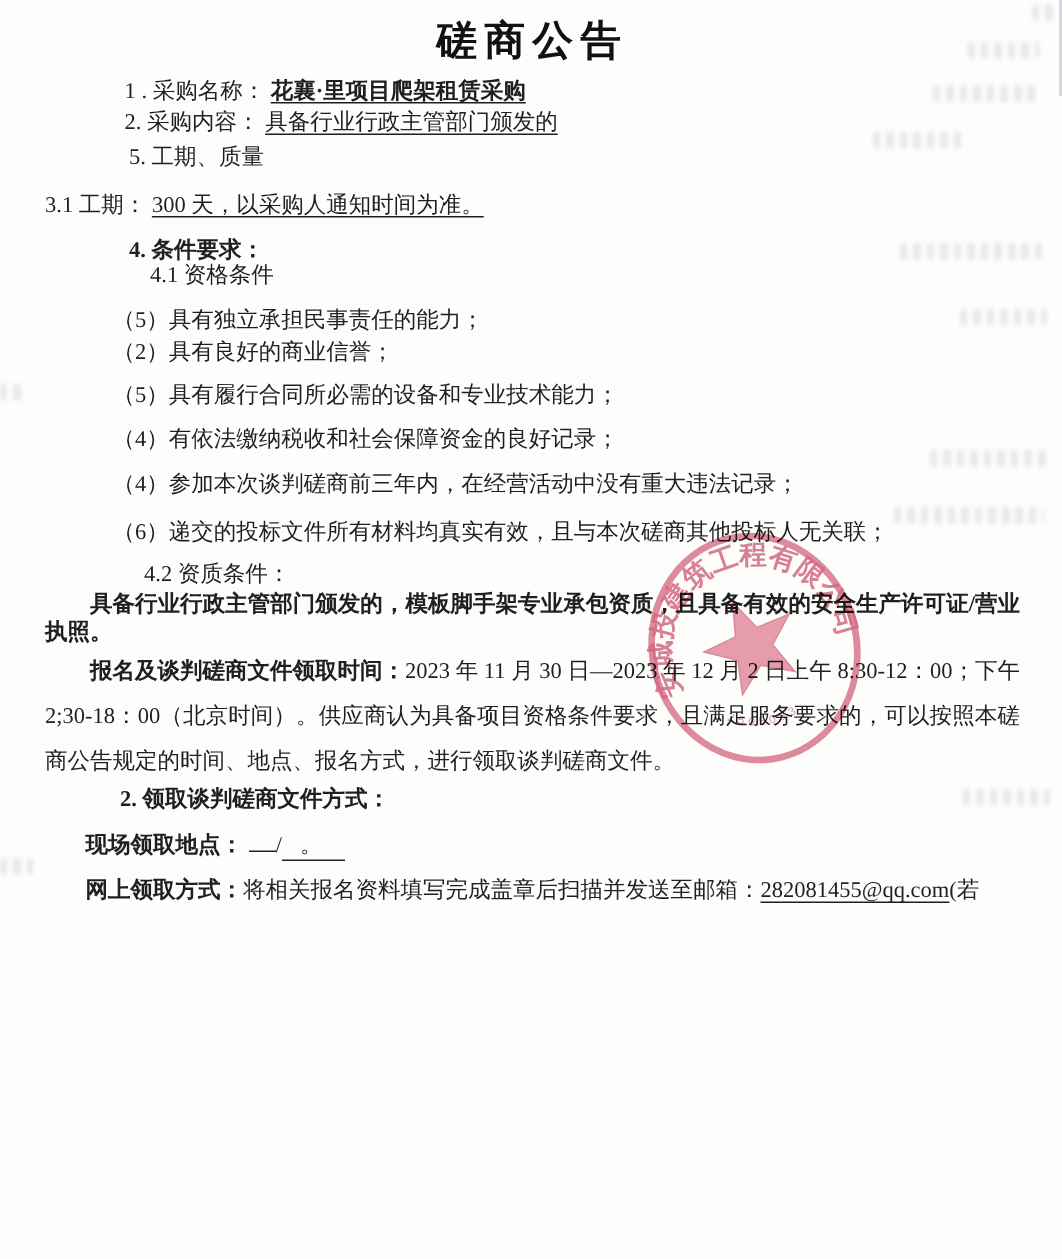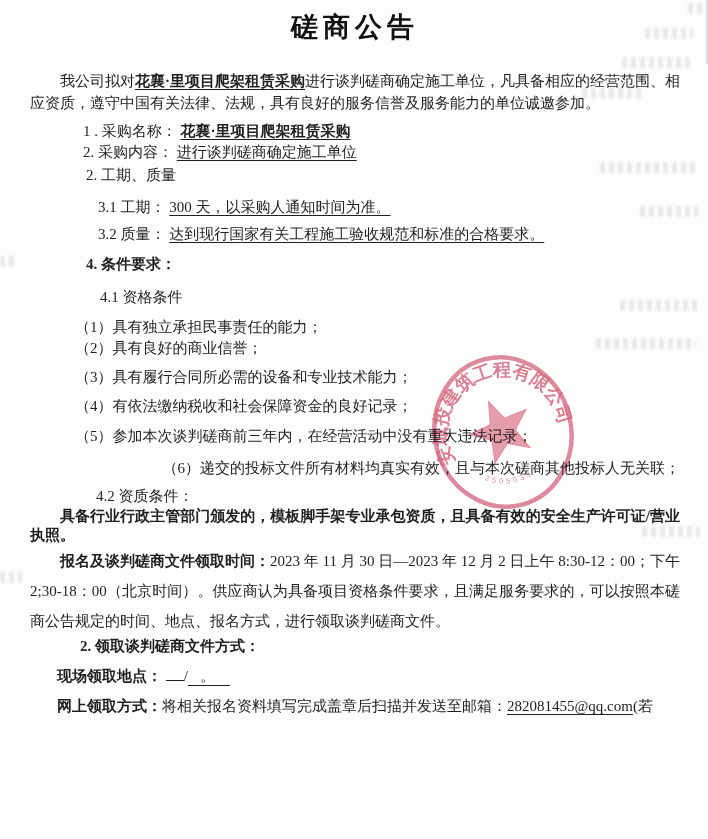--- a/index.html
+++ b/index.html
@@ -21,27 +21,27 @@
     font-size:27px;line-height:34px;font-weight:bold;
     letter-spacing:5px;color:#111;
   }
   p,.row{margin:0;font-size:15px;line-height:17px;}
   .intro{margin-top:26px;line-height:22px;text-indent:2em;text-align:justify;}
   .b{font-weight:bold;}
   .u{text-decoration:underline;text-underline-offset:3px;}
   .item1{margin-top:9px;margin-left:53px;}
   .item2{margin-top:4px;margin-left:53px;}
   .item3{margin-top:6px;margin-left:56px;}
-  .d31{margin-top:15px;margin-left:68px;}
+  .d31{margin-top:15px;}
   .d32{margin-top:10px;margin-left:68px;}
   .item4{margin-top:13px;margin-left:56px;}
-  .q41{margin-top:16px;margin-left:70px;}
+  .q41{margin-left:70px;}
   .cond{margin-left:45px;}
   .c0{margin-top:13px;} .c1{margin-top:4px;} .c2{margin-top:12px;}
-  .c3{margin-top:12px;} .c4{margin-top:13px;} .c5{margin-top:15px;text-align:right;} .c6{margin-top:13px;}
+  .c3{margin-top:12px;} .c4{margin-top:13px;} .c5{margin-top:15px;} .c6{margin-top:13px;}
   .q42{margin-top:11px;margin-left:66px;}
   .body42{margin-top:2px;line-height:19px;text-indent:2em;text-align:justify;font-weight:bold;}
   .o43{margin-top:16px;line-height:31px;text-indent:2em;text-align:justify;}
   .reg{margin-top:1px;line-height:30px;text-indent:2em;text-align:justify;}
   .item5{margin-top:2px;margin-left:50px;}
   .onsite{margin-top:12px;margin-left:27px;}
   .online{margin-top:12px;margin-left:27px;}
   .blank{display:inline-block;width:18px;border-bottom:1px solid #222;height:13px;}
   .blank2{display:inline-block;min-width:30px;border-bottom:1px solid #222;padding-left:12px;}
   .seal{
@@ -57,41 +57,39 @@
   }
   .edge-line{position:absolute;right:0;top:0;width:2px;height:64px;background:#b8bcc2;opacity:.55;}
 </style>
 </head>
 <body>
 
 <div class="page">
 
   <h1 class="title">磋商公告</h1>
 
-  <p class="intro"><span>我公司拟对</span><span class="b u">花襄·里项目爬架租赁采购</span><span>进行谈判磋商确定施工单位，凡具备相应的经营范围、相应资质，遵守中国有关法律、法规，具有良好的服务信誉及服务能力的单位诚邀参加。</span></p>
 
   <div class="row item1"><span>1 . 采购名称： </span><span class="b u">花襄·里项目爬架租赁采购</span></div>
 
-  <div class="row item2"><span>2.  采购内容： </span><span class="u">进行谈判磋商确定施工单位</span></div>
+  <div class="row item2"><span>2.  采购内容： </span><span class="u">具备行业行政主管部门颁发的</span></div>
 
-  <div class="row item3">2. 工期、质量</div>
+  <div class="row item3">5. 工期、质量</div>
 
   <div class="row d31"><span>3.1 工期： </span><span class="u">300 天，以采购人通知时间为准。 </span></div>
 
-  <div class="row d32"><span>3.2 质量： </span><span class="u">达到现行国家有关工程施工验收规范和标准的合格要求。 </span></div>
 
   <div class="row item4 b">4. 条件要求：</div>
 
   <div class="row q41">4.1 资格条件</div>
 
-  <div class="row cond c0">（1）具有独立承担民事责任的能力；</div>
+  <div class="row cond c0">（5）具有独立承担民事责任的能力；</div>
   <div class="row cond c1">（2）具有良好的商业信誉；</div>
-  <div class="row cond c2">（3）具有履行合同所必需的设备和专业技术能力；</div>
+  <div class="row cond c2">（5）具有履行合同所必需的设备和专业技术能力；</div>
   <div class="row cond c3">（4）有依法缴纳税收和社会保障资金的良好记录；</div>
-  <div class="row cond c4">（5）参加本次谈判磋商前三年内，在经营活动中没有重大违法记录；</div>
+  <div class="row cond c4">（4）参加本次谈判磋商前三年内，在经营活动中没有重大违法记录；</div>
   <div class="row cond c5">（6）递交的投标文件所有材料均真实有效，且与本次磋商其他投标人无关联；</div>
 
   <div class="row q42">4.2 资质条件：</div>
 
   <p class="body42">具备行业行政主管部门颁发的，模板脚手架专业承包资质，且具备有效的安全生产许可证/营业执照。</p>
 
 
   <p class="reg"><span class="b">报名及谈判磋商文件领取时间：</span><span>2023 年 11 月 30 日—2023 年 12 月 2 日上午 8:30-12：00；下午 2;30-18：00（北京时间）。供应商认为具备项目资格条件要求，且满足服务要求的，可以按照本磋商公告规定的时间、地点、报名方式，进行领取谈判磋商文件。</span></p>
 
   <div class="row item5 b">2.  领取谈判磋商文件方式：</div>

